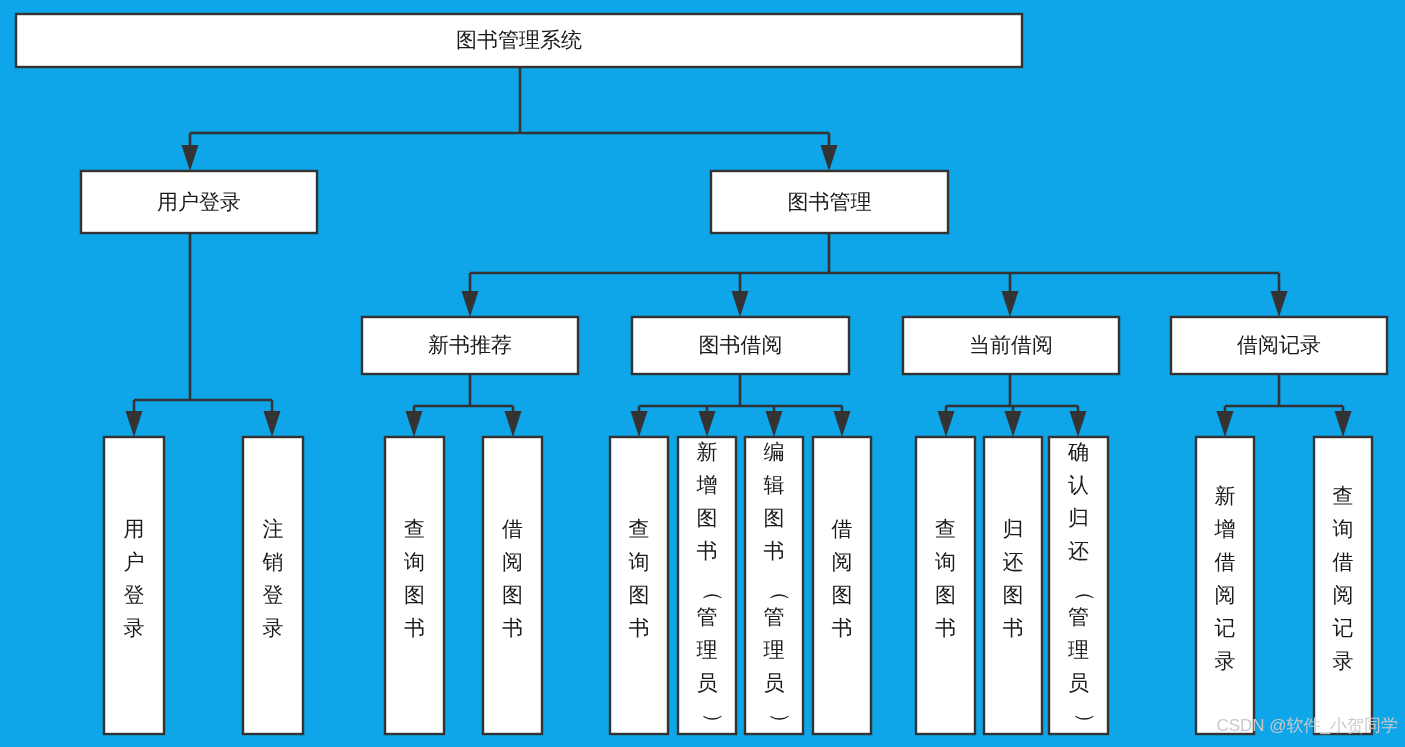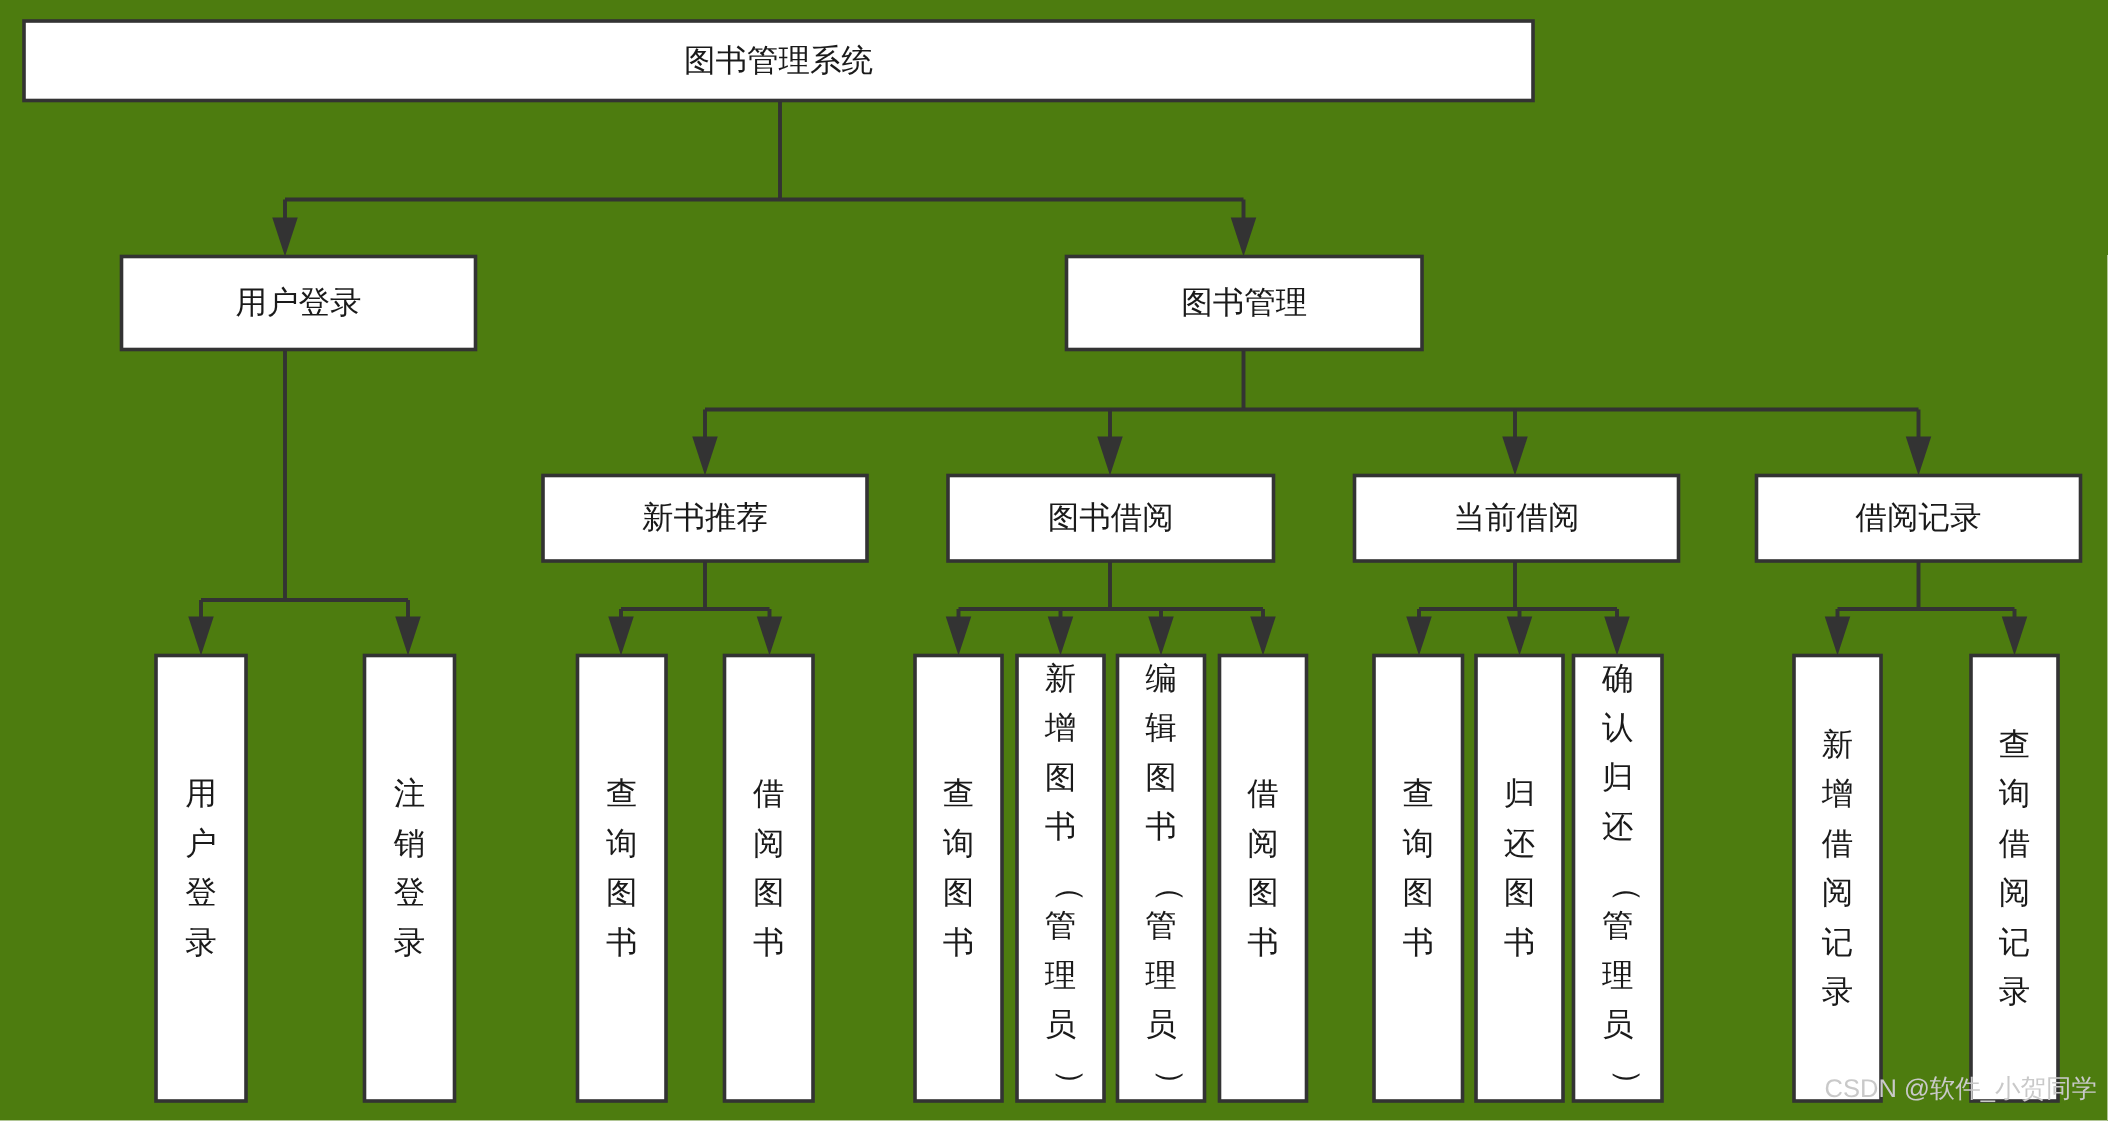--- a/index.html
+++ b/index.html
@@ -8,21 +8,21 @@
     padding: 0;
     background: #ffffff;
   }
   body {
     font-family: "Liberation Sans", "DejaVu Sans", sans-serif;
   }
   #diagram-root {
     position: relative;
     width: 1405px;
     height: 747px;
-    background: #4d7c0f;
+    background: #0ea5e9;
     overflow: hidden;
   }
   #tree-svg {
     position: absolute;
     left: 0;
     top: 0;
     width: 1405px;
     height: 747px;
     display: block;
   }

